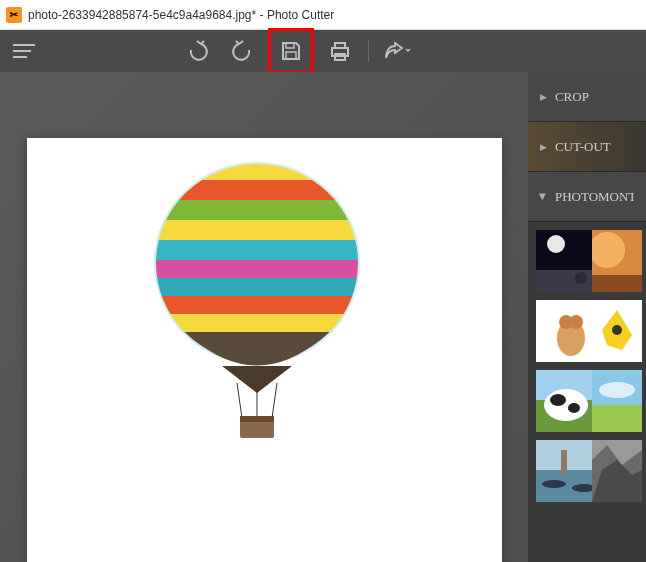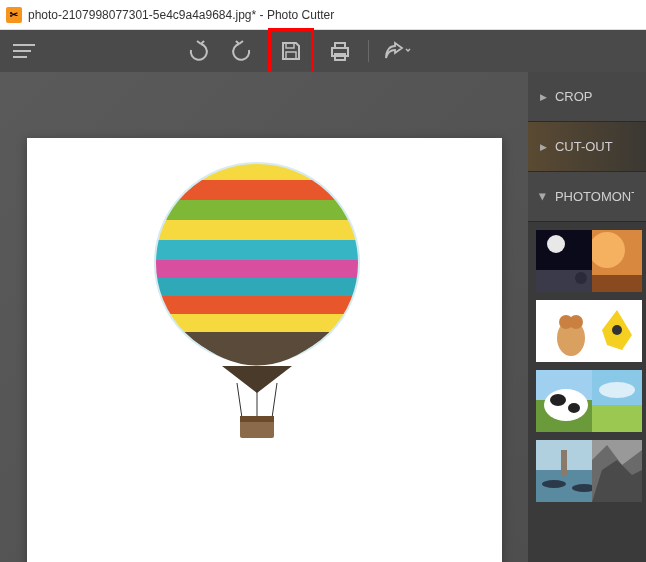--- a/index.html
+++ b/index.html
@@ -16,34 +16,34 @@
 .save-highlight { border:3px solid #ff0000; width:46px; height:46px; display:flex; align-items:center; justify-content:center; }
 .divider { width:1px; height:22px; background:#6a6a6a; margin:0 2px; }
 .body { flex:1; display:flex; background:#5a5a5a; overflow:hidden; }
 .canvas-area { flex:1; display:flex; align-items:flex-start; justify-content:center; padding:66px 0 0 0; background:linear-gradient(135deg,#5a5a5a 0%,#4e4e4e 100%); position:relative; }
 .canvas { width:475px; height:430px; background:#fff; position:relative; z-index:2; box-shadow:0 2px 10px rgba(0,0,0,0.3); }
 .balloon-wrap { position:absolute; left:110px; top:20px; }
 .sidebar { width:118px; background:#3a3a3a; display:flex; flex-direction:column; overflow:hidden; }
 .panel-header { height:50px; display:flex; align-items:center; padding:0 12px; color:#d0d0d0; font-size:13px; cursor:pointer; background:#474747; border-bottom:1px solid #2a2a2a; }
 .panel-header.img-bg { background:linear-gradient(90deg,#5a4a32 0%,#3b3833 100%); }
 .panel-header .arrow { margin-right:8px; font-size:9px; color:#aaa; }
-.panel-label { white-space:nowrap; overflow:hidden; }
+.panel-label { white-space:nowrap; overflow:hidden;font-family:Liberation Serif, serif; }
 .thumbs { padding:8px; display:grid; grid-template-columns:1fr 1fr; gap:8px; background:#3a3a3a; }
 .thumb { width:70px; height:62px; background:#222; overflow:hidden; position:relative; }
 .thumb svg { width:100%; height:100%; display:block; }
 .thumbs .thumb:nth-child(2n) { margin-left:-22px; width:50px; }
 </style>
 </head>
 <body>
 
 <div class="app">
 
   <div class="titlebar">
     <div class="app-icon">✂</div>
-    <div class="title-text">photo-2107998077301-5e4c9a4a9684.jpg* - Photo Cutter</div>
+    <div class="title-text">photo-2633942885874-5e4c9a4a9684.jpg* - Photo Cutter</div>
   </div>
 
   <div class="toolbar">
     <div class="menu-btn">
       <svg width="22" height="16" viewBox="0 0 22 16">
         <line x1="0" y1="2" x2="22" y2="2" stroke-width="2"></line>
         <line x1="0" y1="8" x2="18" y2="8" stroke-width="2"></line>
         <line x1="0" y1="14" x2="14" y2="14" stroke-width="2"></line>
       </svg>
     </div>

